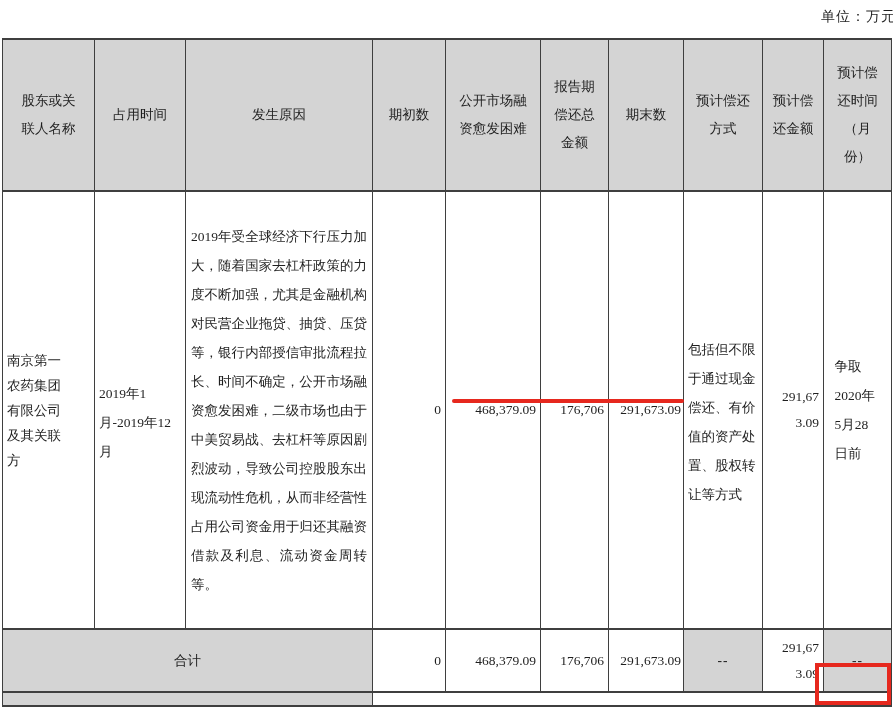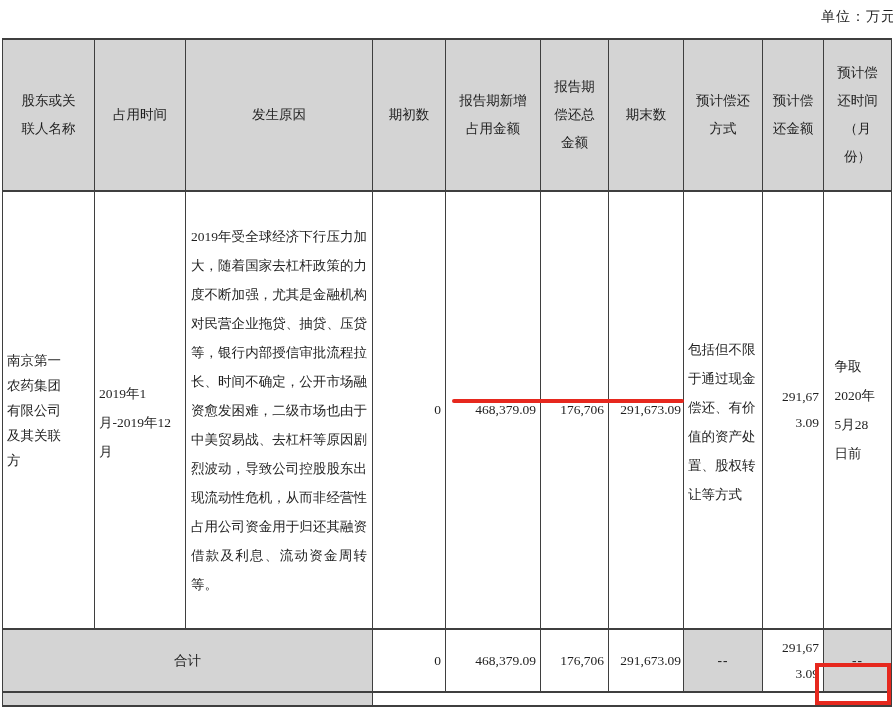--- a/index.html
+++ b/index.html
@@ -57,21 +57,21 @@
       <td class="gray hd">
         <div class="inner">占用时间</div>
           </td>
       <td class="gray hd">
         <div class="inner">发生原因</div>
           </td>
       <td class="gray hd">
         <div class="inner">期初数</div>
           </td>
       <td class="gray hd">
-        <div class="inner" style="width:70px">报告期新增占用金额</div>
+        <div class="inner" style="width:70px">公开市场融资愈发困难</div>
           </td>
       <td class="gray hd">
         <div class="inner" style="width:44px">报告期偿还总金额</div>
           </td>
       <td class="gray hd">
         <div class="inner">期末数</div>
           </td>
       <td class="gray hd">
         <div class="inner" style="width:56px">预计偿还方式</div>
           </td>

